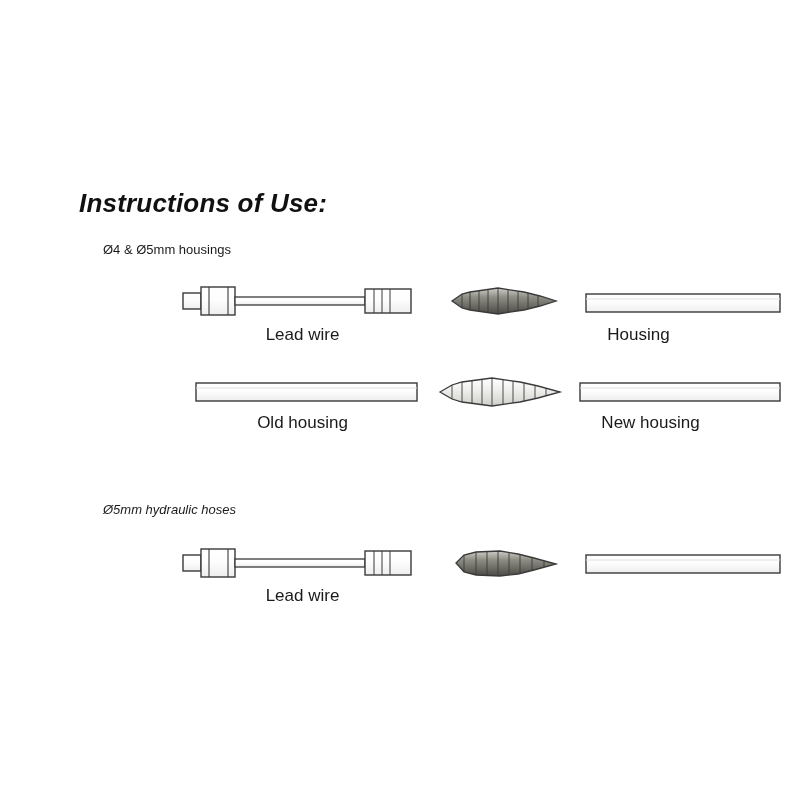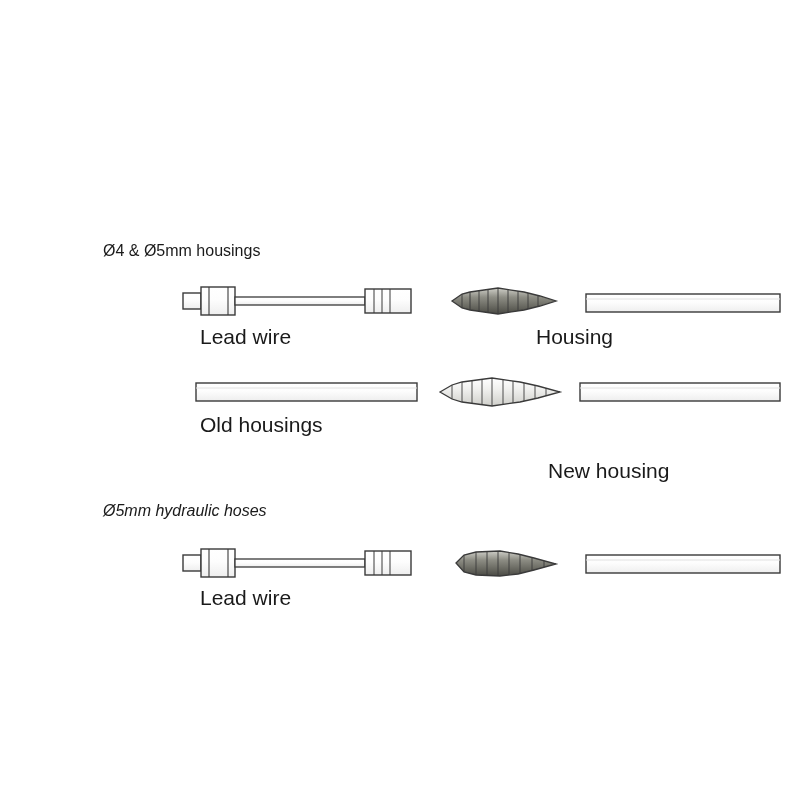--- a/index.html
+++ b/index.html
@@ -26,53 +26,55 @@
     left: 79px;
     top: 188px;
     font-size: 26px;
     font-weight: bold;
     font-style: italic;
     letter-spacing: 0.2px;
     color: #111111;
   }
   .section-label {
     position: absolute;
-    font-size: 16px;
+    font-size: 13px;
     color: #1a1a1a;
     white-space: nowrap;
   }
   .caption {
     position: absolute;
-    font-size: 21px;
+    font-size: 17px;
     color: #1a1a1a;
     white-space: nowrap;
+    text-align: center;
   }
   .svg-layer {
     position: absolute;
     left: 0;
     top: 0;
     width: 800px;
     height: 800px;
   }
 </style>
 </head>
 <body>
 
 <div class="page">
 
+  <div class="title">Instructions of Use:</div>
 
   <div class="section-label" style="left:103px; top:242px;">Ø4 &amp; Ø5mm housings</div>
 
   <div class="section-label" style="left:103px; top:502px;font-style:italic;">Ø5mm hydraulic hoses</div>
 
   <div class="caption" style="left:200px; top:325px; width:205px;">Lead wire</div>
   <div class="caption" style="left:536px; top:325px; width:205px;">Housing</div>
 
-  <div class="caption" style="left:200px; top:413px; width:205px;">Old housings</div>
-  <div class="caption" style="left:548px; top:413px; width:205px;margin-top:46px;">New housing</div>
+  <div class="caption" style="left:200px; top:413px; width:205px;">Old housing</div>
+  <div class="caption" style="left:548px; top:413px; width:205px;">New housing</div>
 
   <div class="caption" style="left:200px; top:586px; width:205px;">Lead wire</div>
 
   <svg class="svg-layer" viewBox="0 0 800 800" xmlns="http://www.w3.org/2000/svg">
 
     <defs>
       <linearGradient id="gradTube" x1="0" y1="0" x2="0" y2="1">
         <stop offset="0%" stop-color="#ffffff"></stop>
         <stop offset="45%" stop-color="#fdfdfd"></stop>
         <stop offset="100%" stop-color="#eeeeee"></stop>

